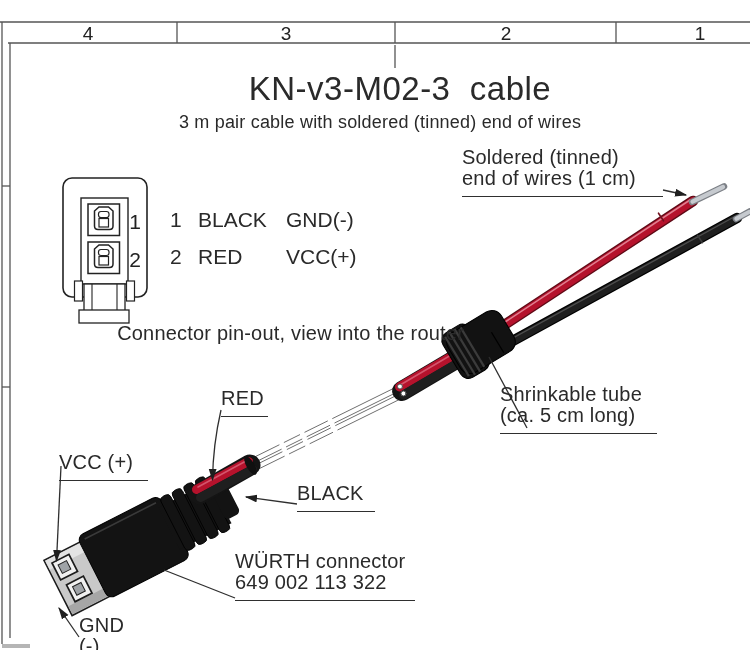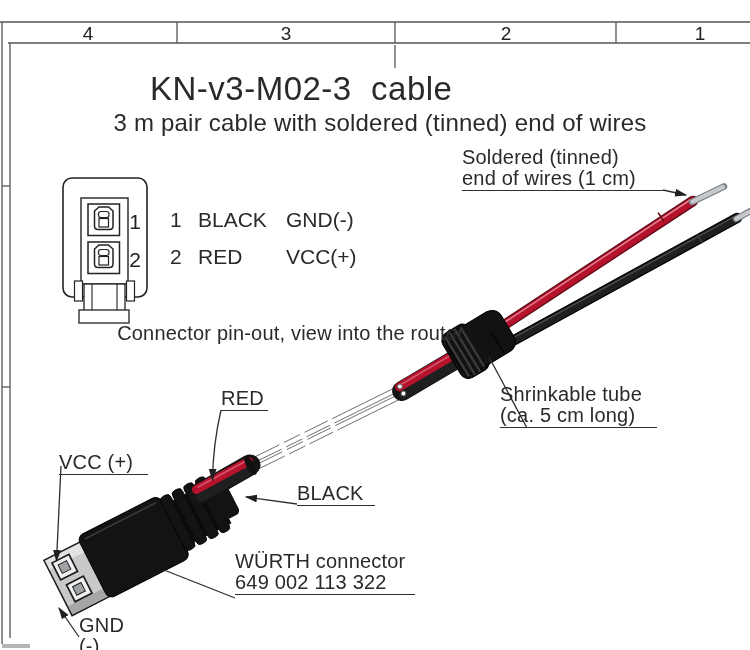--- a/index.html
+++ b/index.html
@@ -1,23 +1,23 @@
 <!DOCTYPE html>
 <html><head>
 <meta charset="utf-8">
 <style>
   html,body{margin:0;padding:0;background:#fff;width:750px;height:650px;overflow:hidden;
     font-family:"Liberation Sans",sans-serif;color:#2a2a2a;}
   #stage{position:relative;width:750px;height:650px;}
   #art{position:absolute;left:0;top:0;}
   .txt{position:absolute;line-height:21px;font-size:20px;color:#2a2a2a;letter-spacing:.2px;}
   .ann{font-size:20px;line-height:21px;}
-  .ul{border-bottom:1.5px solid #2f2f2f;padding-bottom:1px;}
-  .ttl{font-size:33px;line-height:34px;letter-spacing:.5px;text-align:left;white-space:pre;}
-  .sub{font-size:24px;text-align:center;}
+  .ul{border-bottom:1.5px solid #2f2f2f;padding-bottom:7px;}
+  .ttl{font-size:33px;line-height:34px;letter-spacing:.5px;text-align:center;white-space:pre;}
+  .sub{font-size:18px;text-align:center;}
   .zone{position:absolute;top:23px;width:40px;text-align:center;font-size:19px;color:#222;}
   .legend{position:absolute;left:170px;top:209px;display:grid;
     grid-template-columns:28px 88px auto;grid-row-gap:15px;font-size:21px;line-height:22px;}
   .cap{font-size:20px;line-height:21.5px;text-align:right;}
 </style>
 </head>
 <body>
 
 <div id="stage">
 

